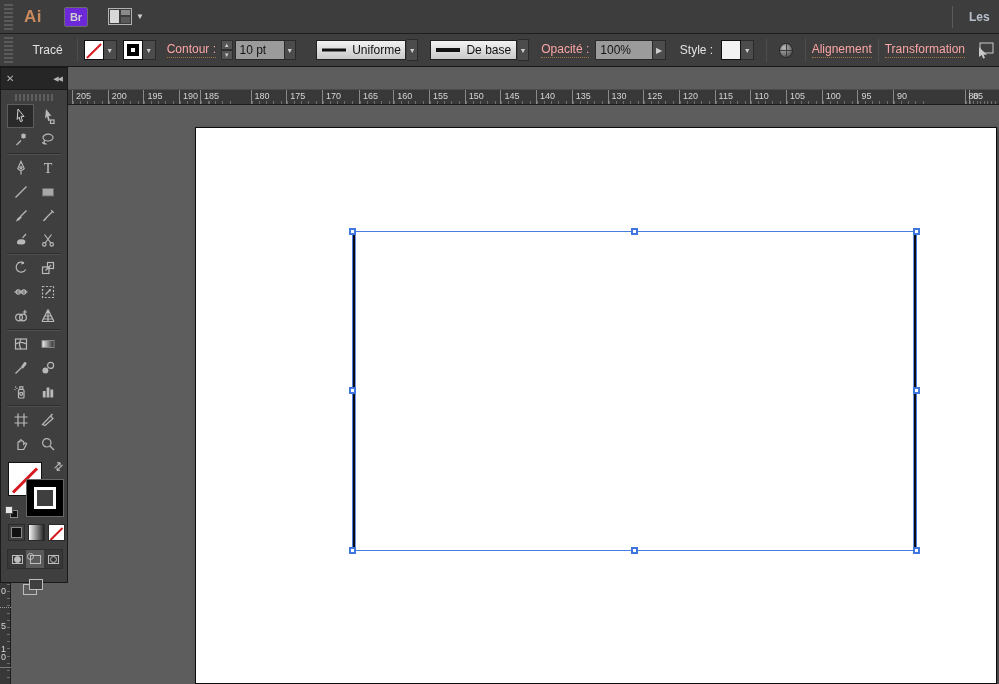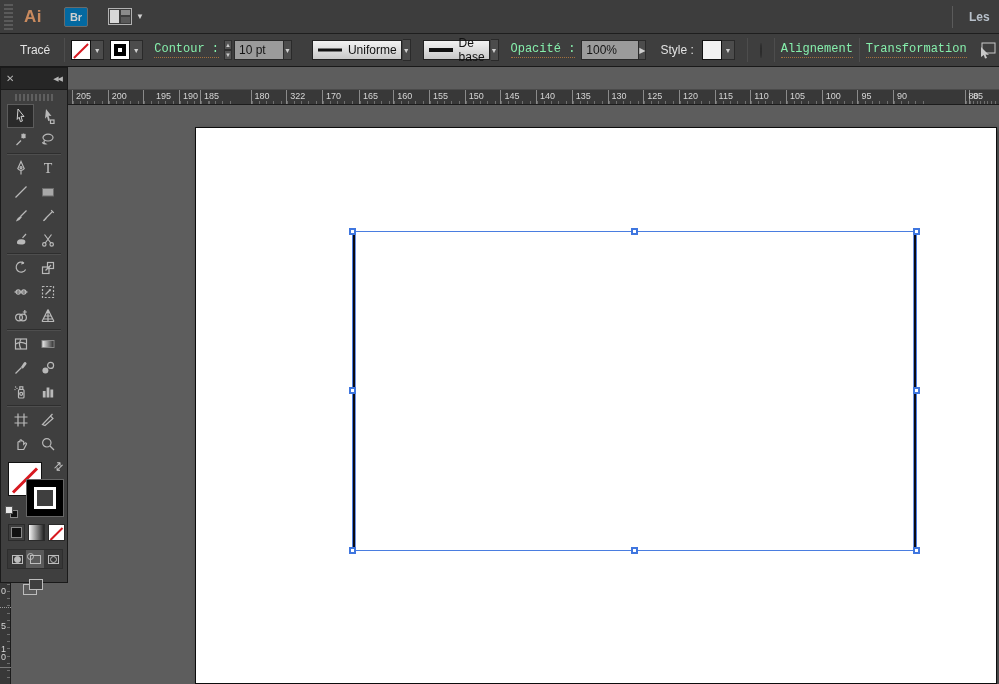--- a/index.html
+++ b/index.html
@@ -8,39 +8,39 @@
   .stage { position:relative; width:999px; height:491px; }
 
   
   .app-bar { position:absolute; left:0; top:0; width:999px; height:34px;
              background:#3d3d3d; border-bottom:1px solid #1e1e1e;
              display:flex; align-items:center; }
   .grip { width:14px; height:26px; margin-left:2px;
           background:repeating-linear-gradient(to bottom,#5a5a5a 0 2px,transparent 2px 4px);
           background-size:9px 100%; background-repeat:no-repeat; background-position:2px 0; }
   .ai-logo { color:#c98a5e; font-weight:bold; font-size:17px; margin-left:8px; letter-spacing:0.5px; }
-  .br-btn { margin-left:22px; width:24px; height:20px; background:#0369a1; border:1px solid #6a6a6a;
+  .br-btn { margin-left:22px; width:24px; height:20px; background:#6d28d9; border:1px solid #6a6a6a;
             border-radius:2px; color:#cfcfcf; font-size:11px; font-weight:bold;
             display:flex; align-items:center; justify-content:center; }
   .ws-switcher { margin-left:20px; display:flex; align-items:center; gap:4px; }
   .ws-icon { width:24px; height:17px; border:1px solid #b2b2b2; background:#3d3d3d; position:relative; }
   .ws-icon .pane-l { position:absolute; left:1px; top:1px; width:9px; height:13px; background:#d8d8d8; }
   .ws-icon .pane-rt { position:absolute; left:12px; top:1px; right:1px; height:5px; background:#8a8a8a; }
   .ws-icon .pane-rb { position:absolute; left:12px; top:8px; right:1px; bottom:1px; background:#5a5a5a; }
   .caret { color:#cfcfcf; font-size:8px; }
   .app-bar-right { margin-left:auto; display:flex; align-items:center; height:100%; }
   .vdiv { width:1px; height:22px; background:#5b5b5b; margin-right:16px; }
   .ws-label { color:#b7c0ca; font-weight:bold; font-size:12px; width:30px; overflow:hidden; white-space:nowrap; }
 
   
   .control-bar { position:absolute; left:0; top:34px; width:999px; height:33px; background:#3e3e3e;
                  border-bottom:1px solid #191919; display:flex; align-items:center; font-size:12px; color:#e3e3e3; }
   .cb-label { margin:0 8px; white-space:nowrap; }
   .cb-div { width:1px; height:24px; background:#2c2c2c; border-right:1px solid #4d4d4d; margin:0 6px; }
-  .link { color:#86efac; border-bottom:1px dotted #a4713d; padding-bottom:1px; white-space:nowrap; cursor:default;font-family:Liberation Mono, monospace; }
+  .link { color:#fca5a5; border-bottom:1px dotted #a4713d; padding-bottom:1px; white-space:nowrap; cursor:default; }
   .swatch-btn { display:flex; align-items:center; margin-right:6px; }
   .swatch { width:20px; height:20px; background:#fff; border:1px solid #111; position:relative; }
   .none-slash { position:absolute; left:-1px; right:-1px; top:50%; height:2px; background:#d71920; transform:rotate(-45deg); }
   .stroke-glyph { position:absolute; inset:3px; background:#000; }
   .stroke-glyph::after { content:""; position:absolute; inset:4px; background:#fff; }
   .dd-arrow { width:13px; height:20px; background:#4c4c4c; border:1px solid #2a2a2a; border-left:none;
               color:#cfcfcf; font-size:7px; display:flex; align-items:center; justify-content:center; }
   .stepper { display:flex; flex-direction:column; width:13px; height:20px; margin-right:2px; }
   .stepper div { flex:1; background:#555; border:1px solid #2e2e2e; color:#ccc; font-size:6px;
                  display:flex; align-items:center; justify-content:center; line-height:1; }
@@ -239,25 +239,25 @@
           <rect x="5" y="2" width="13" height="10" fill="none" stroke="#c9c9c9"></rect>
           <path d="M4 6 L12 14 L8.5 13.5 L10 17 L8 17.5 L6.8 14 L4 16 Z" fill="#c9c9c9"></path>
         </svg>
     </span>
   </div>
 
 
   <div class="h-ruler" id="hruler">
       <div class="h-seg" style="left: 4px;">205</div>
       <div class="h-seg" style="left: 39.7px;">200</div>
-      <div class="h-seg" style="left: 75.4px; text-align: center;">195</div>
+      <div class="h-seg" style="left: 75.4px;">195</div>
       <div class="h-seg" style="left: 111.1px;">190</div>
       <div class="h-seg" style="left: 132px;">185</div>
       <div class="h-seg" style="left: 182.5px;">180</div>
-      <div class="h-seg" style="left: 218.2px;">322</div>
+      <div class="h-seg" style="left: 218.2px;">175</div>
       <div class="h-seg" style="left: 253.9px;">170</div>
       <div class="h-seg" style="left: 291px;">165</div>
       <div class="h-seg" style="left: 325.3px;">160</div>
       <div class="h-seg" style="left: 361px;">155</div>
       <div class="h-seg" style="left: 396.7px;">150</div>
       <div class="h-seg" style="left: 432.4px;">145</div>
       <div class="h-seg" style="left: 468.1px;">140</div>
       <div class="h-seg" style="left: 503.8px;">135</div>
       <div class="h-seg" style="left: 539.5px;">130</div>
       <div class="h-seg" style="left: 575.2px;">125</div>

